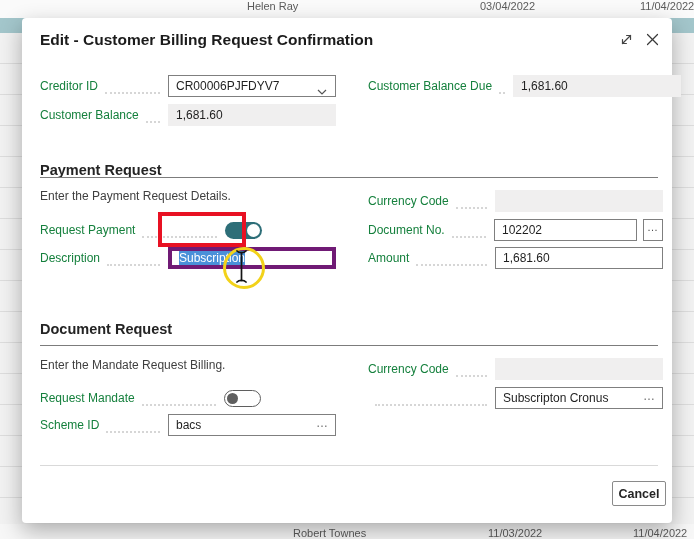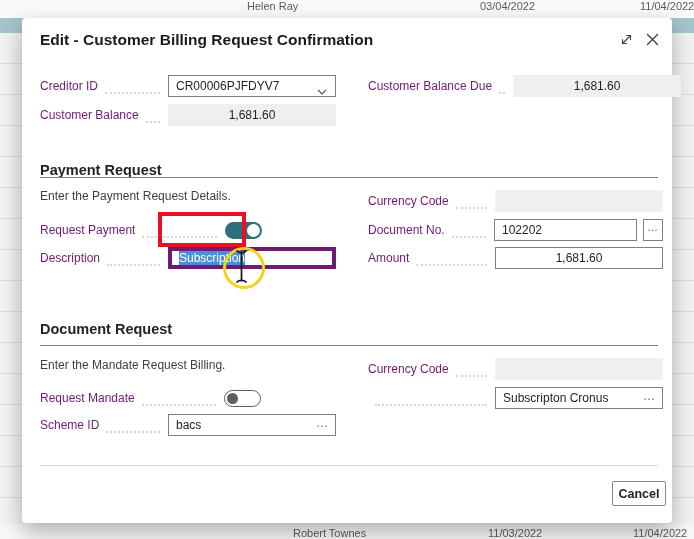--- a/index.html
+++ b/index.html
@@ -20,25 +20,25 @@
             border-radius:4px; box-shadow:0 8px 22px rgba(0,0,0,.3); }
   .dlg-title { position:absolute; left:18px; top:13px; font-size:15.5px; font-weight:700; color:#1b1b1b; }
   .winbtn { position:absolute; top:15px; width:16px; height:16px; display:flex; align-items:center; justify-content:center; cursor:pointer; }
   .winbtn.expand { right:38px; }
   .winbtn.close { right:12px; }
 
   
   .frow { position:absolute; display:flex; align-items:center; height:22px; }
   .frow.lcol { left:18px; width:296px; }
   .frow.rcol { left:346px; width:295px; }
-  .lbl { font-size:12px; color:#701a75; white-space:nowrap; }
+  .lbl { font-size:12px; color:#15803d; white-space:nowrap; }
   .leader { flex:1; margin:6px 8px 0 7px; height:10px; border-bottom:2px dotted #d6d6d6; min-width:6px; }
   .fld { width:168px; height:22px; border:1px solid #7f7f7f; background:#fff; font-size:12px; color:#1f1f1f;
          display:flex; align-items:center; padding:0 7px; flex:none; position:relative; }
-  .fld.num { justify-content:center; }
+  .fld.num { justify-content:flex-start; }
   .fld.disabled { background:#f0efef; border:1px solid #f0efef; }
   .fld .inellipsis { position:absolute; right:6px; top:1px; color:#6b6b6b; font-size:12px; letter-spacing:1px; }
   .combo-chev { position:absolute; right:8px; top:8px; }
   .fld.focus { border:4px solid #701a75; }
   .seltext { background:#4a90d9; color:#ffffff; }
 
   .assistbtn { width:20px; height:22px; margin-left:6px; border:1px solid #7f7f7f; background:#fff; flex:none;
                display:flex; align-items:center; justify-content:center; font-size:11px; color:#4d4d4d; cursor:pointer; letter-spacing:1px; padding-bottom:6px;}
 
   .sect { position:absolute; left:18px; font-size:14.5px; font-weight:700; color:#242424; }

